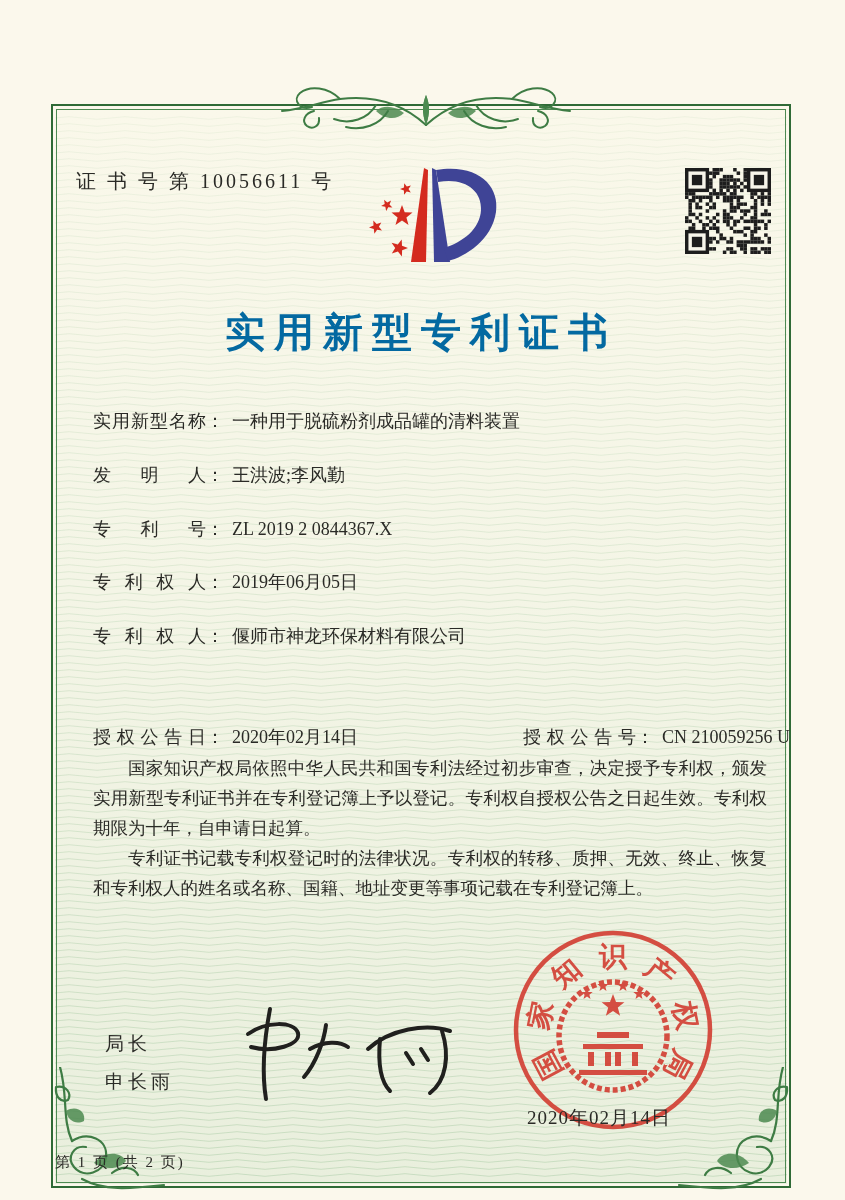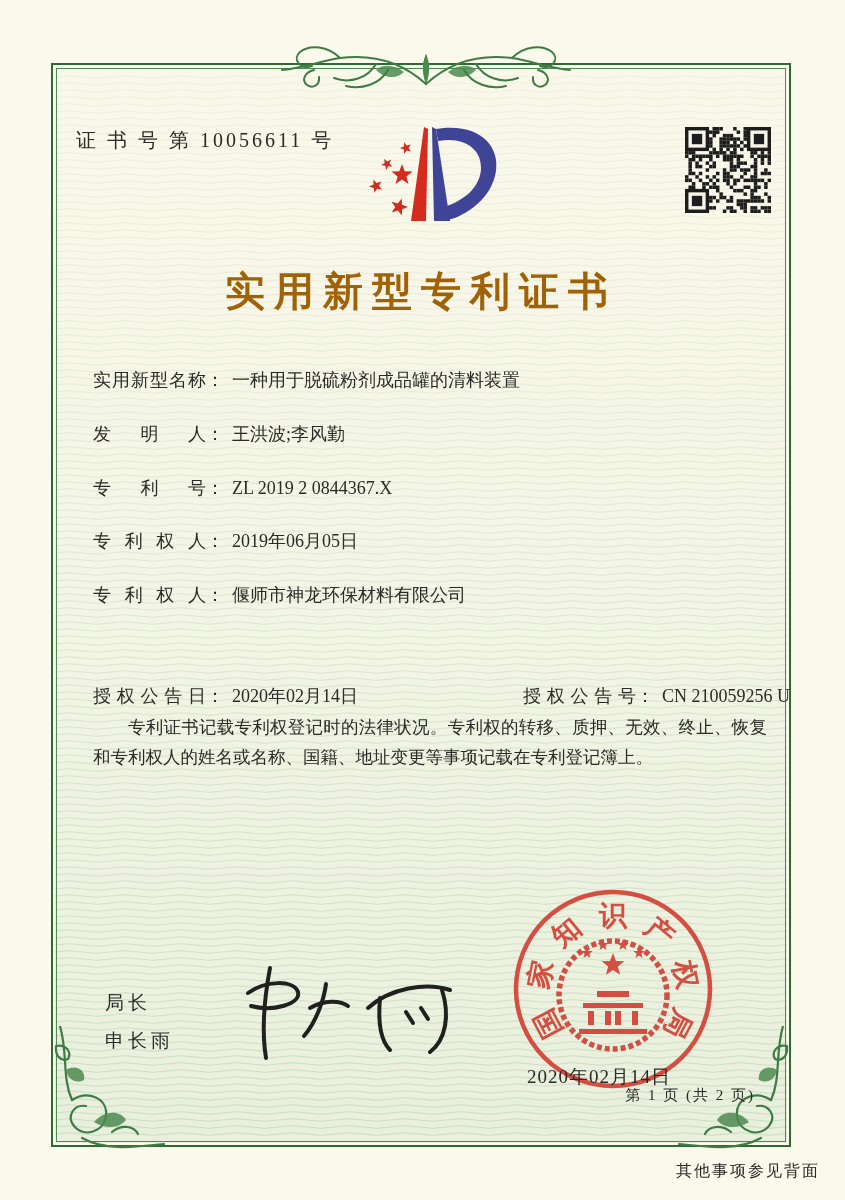--- a/index.html
+++ b/index.html
@@ -1,46 +1,46 @@
 <!DOCTYPE html>
 <html><head>
 <meta charset="utf-8">
 <style>
   html,body{margin:0;padding:0;}
   body{width:845px;height:1200px;overflow:hidden;background:#fbf8ec;}
   .page{position:relative;width:845px;height:879px;background:#fbf8ec;
-        font-family:"Liberation Serif","DejaVu Serif",serif;color:#2a2a26;}
+        font-family:"Liberation Serif","DejaVu Serif",serif;color:#2a2a26;margin-top:41px;}
   
   .paper{position:absolute;left:55px;top:67px;width:732px;height:1076px;
          background:linear-gradient(#faf8ea 0%,#f4f5e6 45%,#e9efdd 100%);z-index:0;}
   #waves{position:absolute;left:0;top:0;z-index:1;}
   
   .frame{position:absolute;left:51px;top:63px;width:740px;height:1084px;
          border:2.5px solid #2f6a36;box-sizing:border-box;z-index:2;pointer-events:none;}
   .frame-inner{position:absolute;inset:3px;border:1.3px solid #4d8a52;}
   .orn{position:absolute;z-index:3;pointer-events:none;}
   .content{position:absolute;inset:0;z-index:4;}
   .cert-no{position:absolute;left:76px;top:127px;font-size:20px;letter-spacing:3px;}
   .logo{position:absolute;left:338px;top:118px;}
   .qr{position:absolute;left:685px;top:127px;}
   .title{position:absolute;left:55px;top:264px;width:732px;text-align:center;
-         font-size:40px;font-weight:bold;letter-spacing:9px;color:#a16207;}
+         font-size:40px;font-weight:bold;letter-spacing:9px;color:#0369a1;}
   .row{position:absolute;left:93px;font-size:18px;white-space:nowrap;}
   .flabel{display:inline-block;width:113px;text-align:justify;text-align-last:justify;font-family:Liberation Mono, monospace;}
   .colon{margin-right:8px;}
   .grp2{position:absolute;left:430px;top:0;}
   .paras{position:absolute;left:93px;top:712px;width:674px;font-size:17.5px;
          line-height:30px;text-align:justify;}
   .paras p{margin:0;text-indent:2em;}
   .director-label{position:absolute;left:105px;top:990px;font-size:19px;letter-spacing:4px;}
   .director-name{position:absolute;left:105px;top:1028px;font-size:19px;letter-spacing:4px;}
   .signature{position:absolute;left:228px;top:948px;}
   .seal{position:absolute;left:508px;top:884px;mix-blend-mode:multiply;}
   .seal-date{position:absolute;left:527px;top:1064px;font-size:19px;letter-spacing:1px;z-index:5;}
-  .page-indicator{position:absolute;left:55px;top:1086px;width:700px;text-align:right;
+  .page-indicator{position:absolute;left:55px;top:1112px;width:700px;text-align:left;
                   font-size:15px;letter-spacing:2px;}
   .footer-note{position:absolute;left:0;top:1161px;width:820px;text-align:right;
                font-size:16px;letter-spacing:2px;}
   .corner-right{transform:scaleX(-1);}
 </style>
 </head>
 <body>
 
 <div class="page">
 
@@ -522,20 +522,21 @@
     <div class="row" style="top:684px">
       <span>
         <span class="flabel">授权公告日</span><span class="colon">：</span><span>2020年02月14日</span>
       </span>
       <span class="grp2">
         <span class="flabel">授权公告号</span><span class="colon">：</span><span>CN 210059256 U</span>
       </span>
     </div>
 
     <div class="paras">
+      <p>国家知识产权局依照中华人民共和国专利法经过初步审查，决定授予专利权，颁发实用新型专利证书并在专利登记簿上予以登记。专利权自授权公告之日起生效。专利权期限为十年，自申请日起算。</p>
       <p>专利证书记载专利权登记时的法律状况。专利权的转移、质押、无效、终止、恢复和专利权人的姓名或名称、国籍、地址变更等事项记载在专利登记簿上。</p>
     </div>
 
     <div class="director-label">局长</div>
     <div class="director-name">申长雨</div>
 
     <svg class="signature" width="245" height="120" viewBox="0 0 245 120" aria-label="申长雨">
       <g stroke="#20201e" stroke-width="4" fill="none" stroke-linecap="round" stroke-linejoin="round">
         <path d="M42,20 C36,52 34,86 38,110"></path>
         <path d="M20,45 C38,32 66,32 70,44 C73,56 45,64 23,58"></path>

